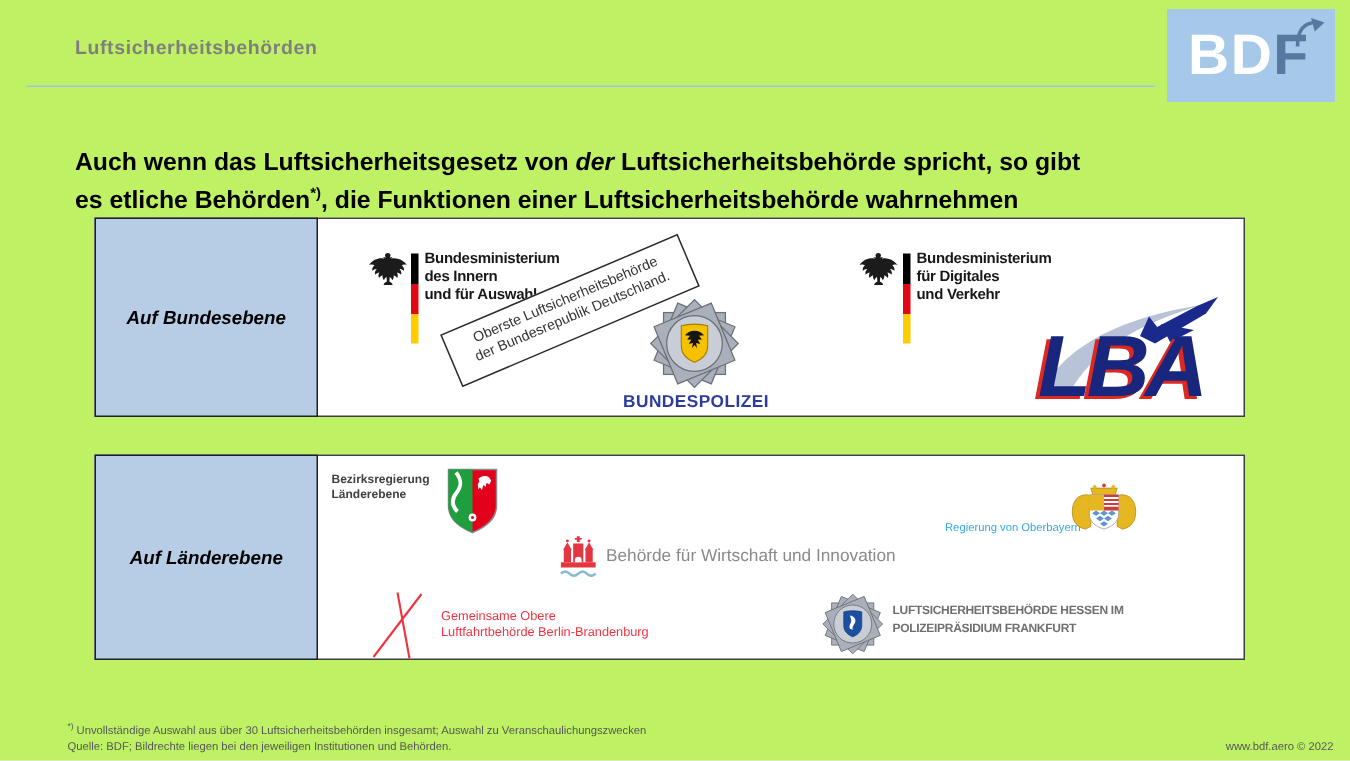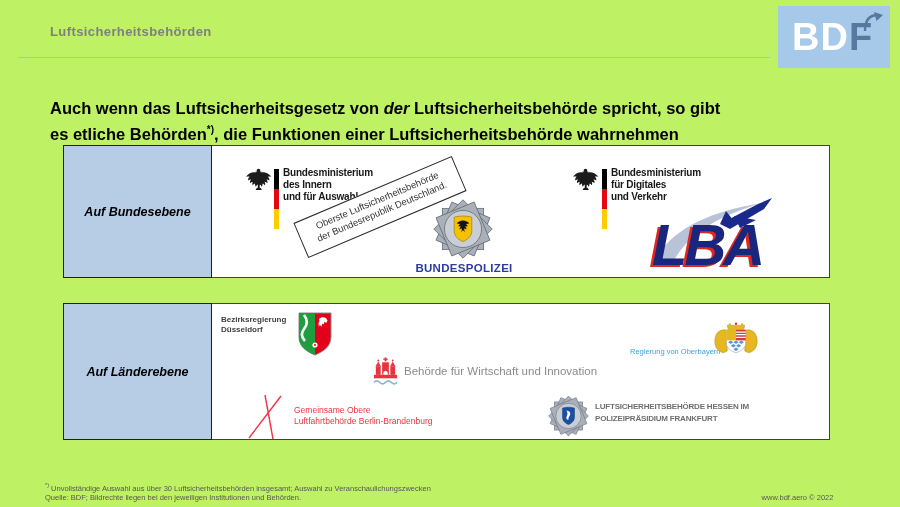--- a/index.html
+++ b/index.html
@@ -32,21 +32,21 @@
   .ministry-text{font-size:10px;line-height:12px;font-weight:700;color:#181818;letter-spacing:-.2px;}
 
   
   .stamp{width:172px;height:38px;border:1.5px solid #2a2a2a;background:#fff;transform:rotate(-23deg);
          box-sizing:border-box;text-align:center;padding-top:5px;font-size:9.5px;line-height:12px;
          font-weight:500;color:#333;}
 
   .bpol-label{width:140px;text-align:center;font-size:11.5px;font-weight:bold;color:#2b3c9e;letter-spacing:.3px;}
 
   
-  .lba-group{width:178px;height:80px;}
+  .lba-group{width:178px;height:80px;margin-left:40px;}
   .lba-text{position:absolute;left:6px;top:20px;font-size:58px;line-height:58px;font-weight:bold;
             font-style:italic;letter-spacing:-3px;color:#18277d;text-shadow:-3px 2px 0 #dd2822;}
 
   
   .dus-text{font-size:8px;line-height:10px;font-weight:bold;color:#414141;}
   .hh-text{font-size:11.5px;color:#8a8a8a;}
   .ob-text{font-size:7.5px;color:#35a8e0;padding-left:14px;}
   .bb-text{font-size:8.5px;line-height:11px;color:#ef3340;}
   .he-text{font-size:8px;line-height:11.5px;font-weight:600;color:#6f6f6f;letter-spacing:-.2px;}
 
@@ -125,21 +125,21 @@
       </svg>
       <span class="lba-text">LBA</span>
     </div>
   </div>
 
   <div class="abs rowbox row2">
     <div class="rowlabel">Auf Länderebene</div>
 
     <div class="abs dus-text" style="left:157px;top:11px">
       <div>Bezirksregierung</div>
-      <div>Düsseldorf</div>
+      <div>Länderebene</div>
     </div>
     <svg class="abs" style="left:234px;top:8px" width="34" height="44" viewBox="0 0 34 44">
       <path d="M1 1h32v24c0 10-8.5 15-16 18C9.5 40 1 35 1 25z" fill="#e2001a" stroke="#8a8a8a" stroke-width="1"></path>
       <path d="M1 1h16v41.8C9.5 40 1 35 1 25z" fill="#1e9e3e"></path>
       <path d="M6 3c4 5 4 9 0 14-3 4-3 8 1 12" stroke="#fff" stroke-width="2.6" fill="none"></path>
       <path d="M21 7c2-2 5-2.2 7-.8l1.5 2.3-1.3 2.5-1.8-1.2-.6 2.8-1.6-1.2-.9 3.4-1.4-2-1 1.6-.4-3.4 1-2z" fill="#fff"></path>
       <circle cx="17" cy="33" r="2.6" fill="#fff"></circle>
       <circle cx="17" cy="33" r="1" fill="#e2001a"></circle>
     </svg>
 
@@ -199,15 +199,15 @@
       <path d="M22 18c2.4.4 4.4 2 3.8 4.4-.5 2-2.4 3.2-1.8 5.6l-2-.6c-1-2.4.8-3.8.9-5.6.1-1.4-.6-2.6-.9-3.8z" fill="#fff"></path>
     </svg>
     <div class="abs he-text" style="left:531px;top:97px">
       <div>LUFTSICHERHEITSBEHÖRDE HESSEN IM</div>
       <div>POLIZEIPRÄSIDIUM FRANKFURT</div>
     </div>
   </div>
 
   <div class="abs foot" style="left:45px;top:482px"><sup>*)</sup><span> Unvollständige Auswahl aus über 30 Luftsicherheitsbehörden insgesamt; Auswahl zu Veranschaulichungszwecken</span></div>
   <div class="abs foot" style="left:45px;top:493px">Quelle: BDF; Bildrechte liegen bei den jeweiligen Institutionen und Behörden.</div>
-  <div class="abs foot" style="left:740px;top:493px;width:115px;text-align:center">www.bdf.aero © 2022</div>
+  <div class="abs foot" style="left:774px;top:493px;width:115px;text-align:right">www.bdf.aero © 2022</div>
 
 </div>
 
 </body></html>

